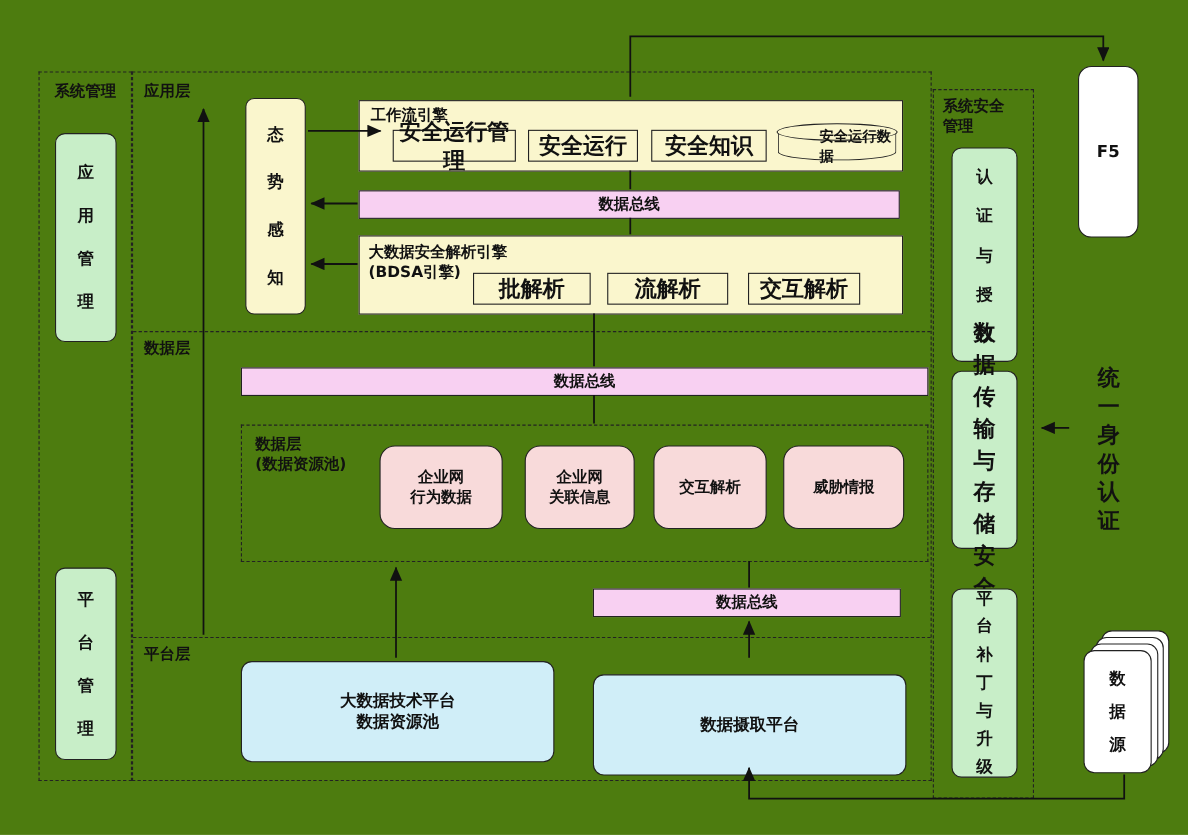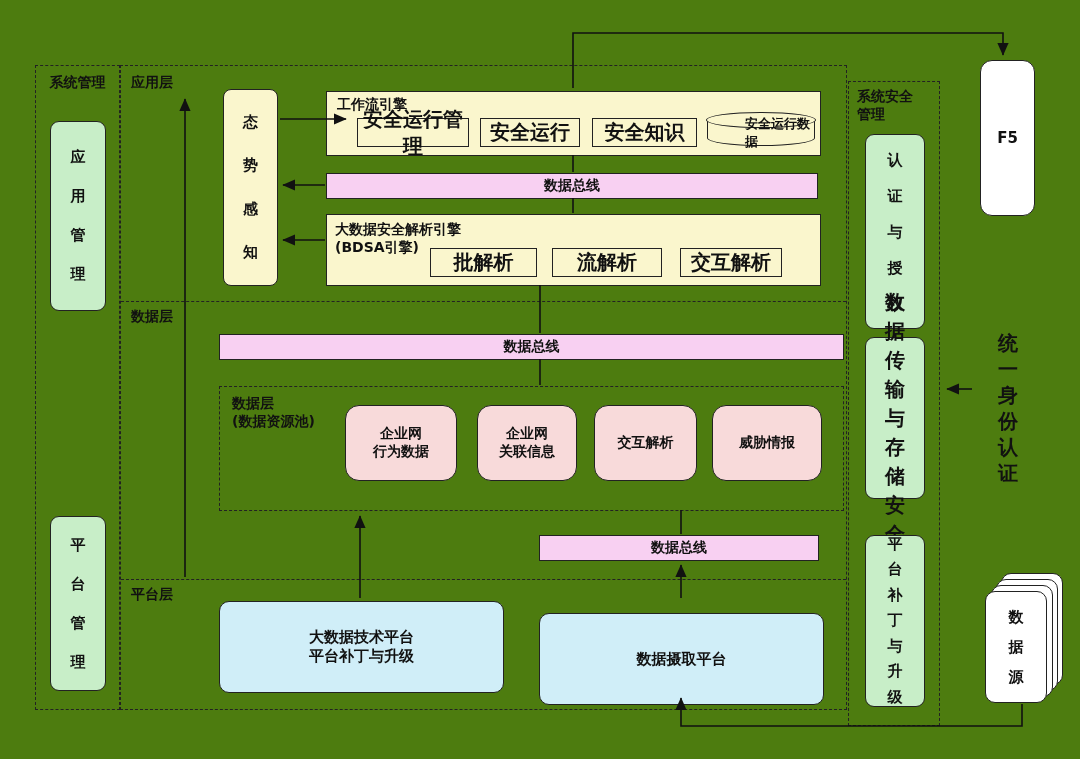--- a/index.html
+++ b/index.html
@@ -90,21 +90,21 @@
 行为数据</div>
       <div class="solid salmon center pre" style="left:257px; top:18px; width:100px; height:76px;">企业网
 关联信息</div>
       <div class="solid salmon center" style="left:374px; top:18px; width:103px; height:76px;">交互解析</div>
       <div class="solid salmon center" style="left:492px; top:18px; width:110px; height:76px;">威胁情报</div>
     </div>
 
     <div class="solid bus center" style="left:418px; top:469px; width:280px; height:26px;">数据总线</div>
 
     <div class="solid cyan center pre" style="left:98px; top:535px; width:285px; height:92px;">大数据技术平台
-平台补丁与升级</div>
+数据资源池</div>
     <div class="solid cyan center" style="left:418px; top:535px; width:285px; height:92px;margin-top:12px;">数据摄取平台</div>
   </div>
 
   <div class="dashed" style="left:848px; top:81px; width:92px; height:645px;">
     <div class="grouptitle pre" style="left:8px; top:6px;">系统安全
 管理</div>
     <div class="solid green center" style="left:16px; top:52px; width:60px; height:195px;">
       <span class="vtext fs15 lh24">认证与授权</span>
     </div>
     <div class="solid green center" style="left:16px; top:255px; width:60px; height:162px;">

